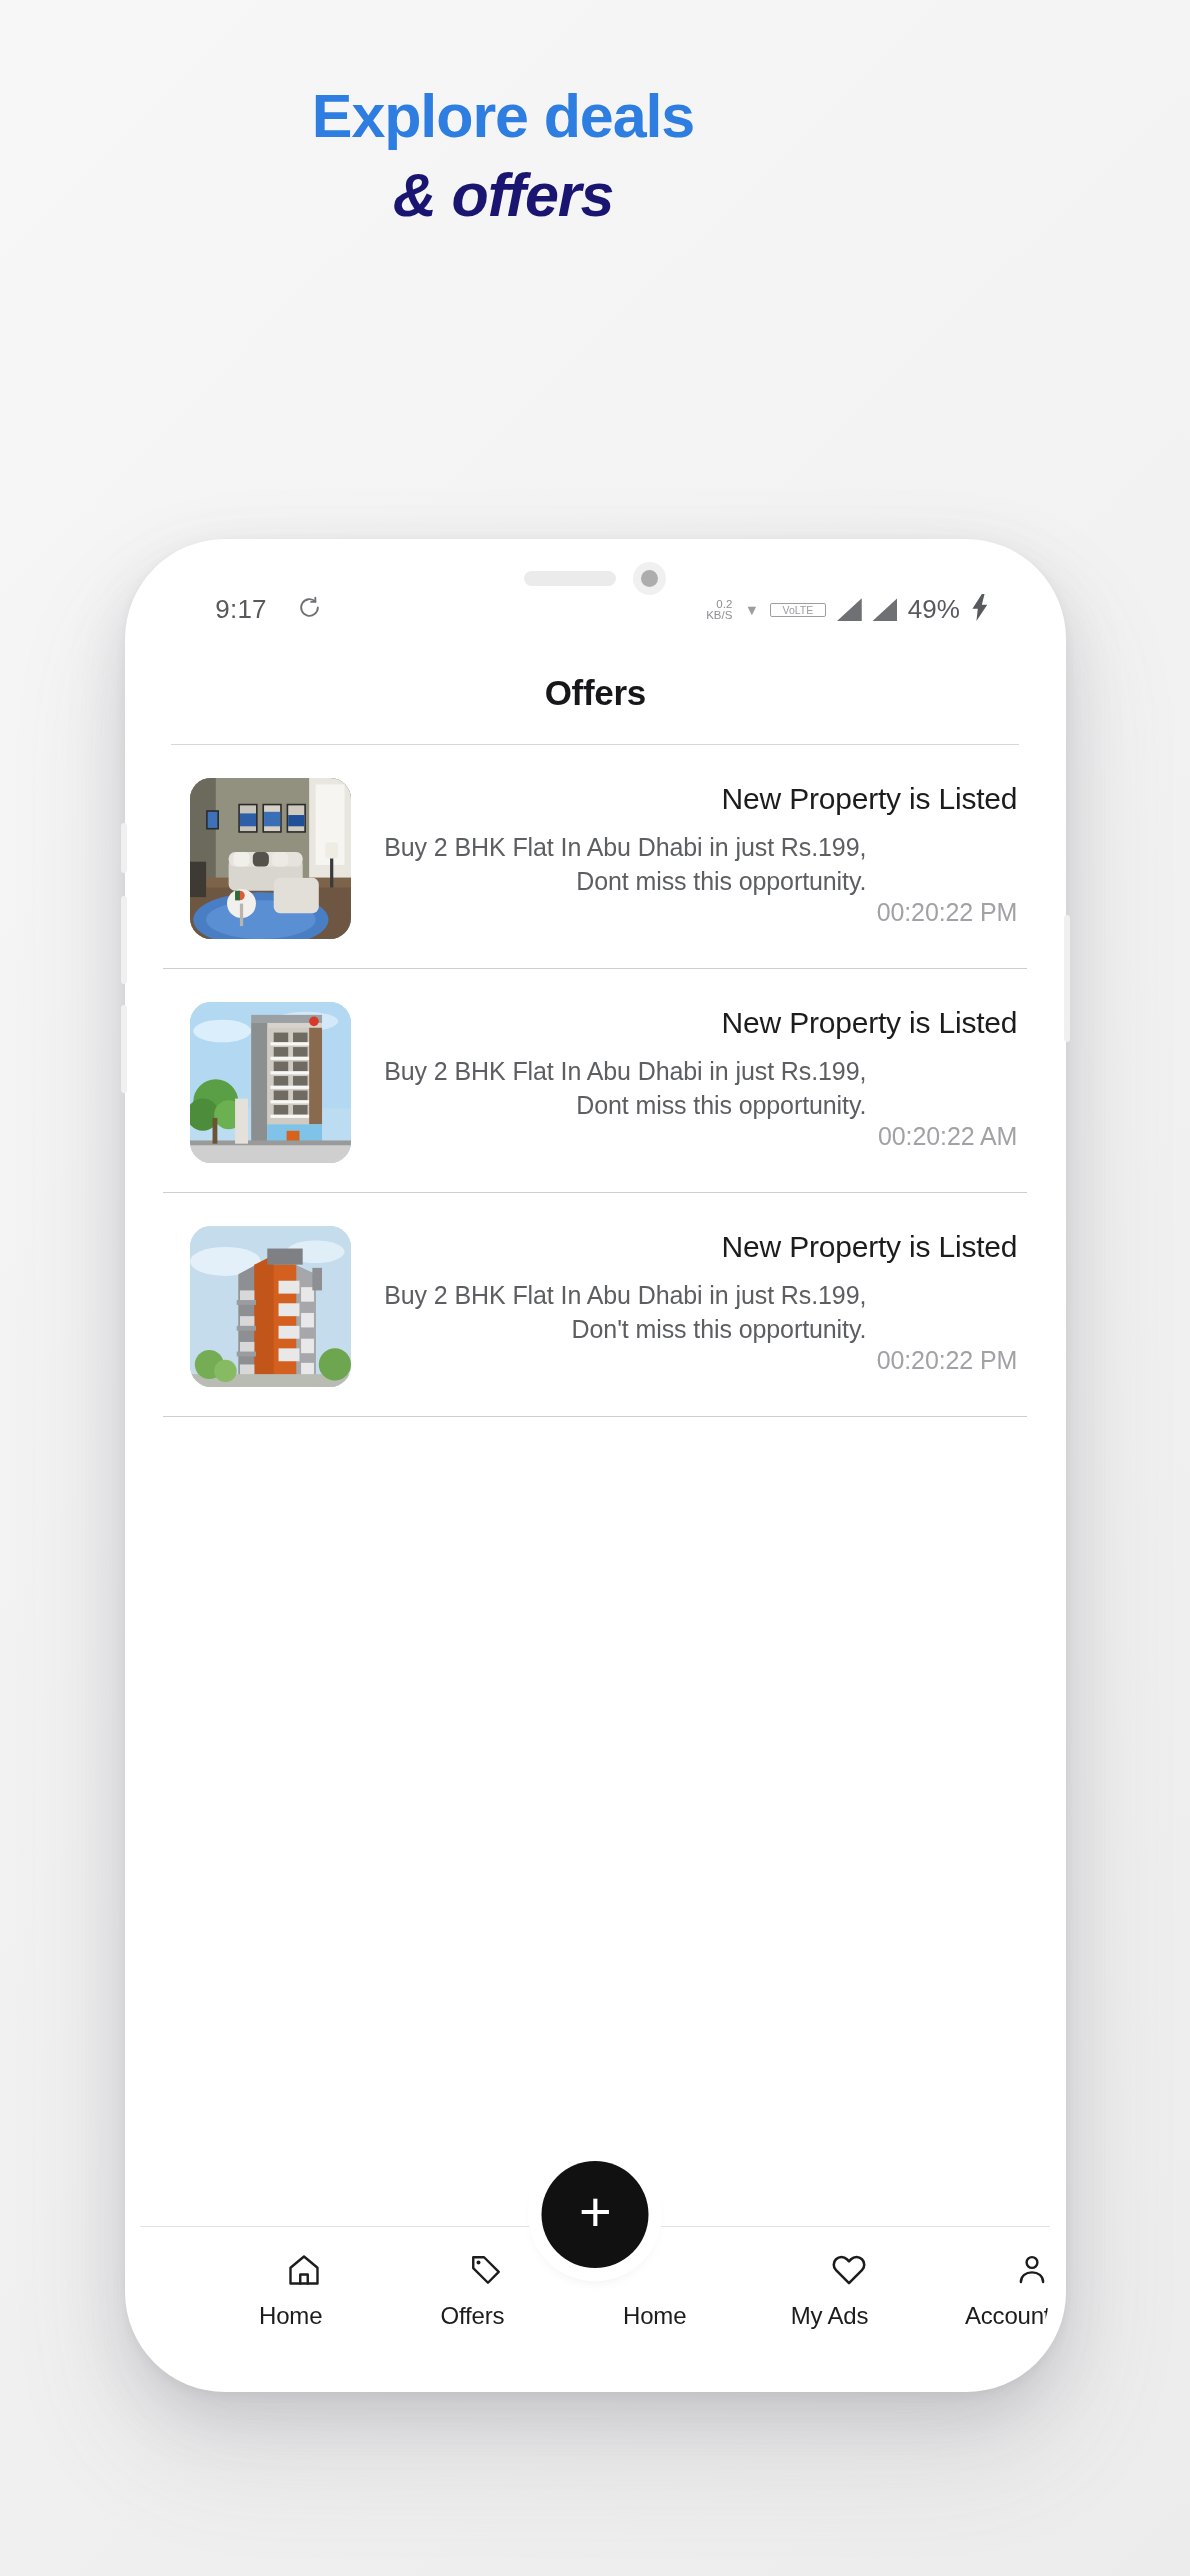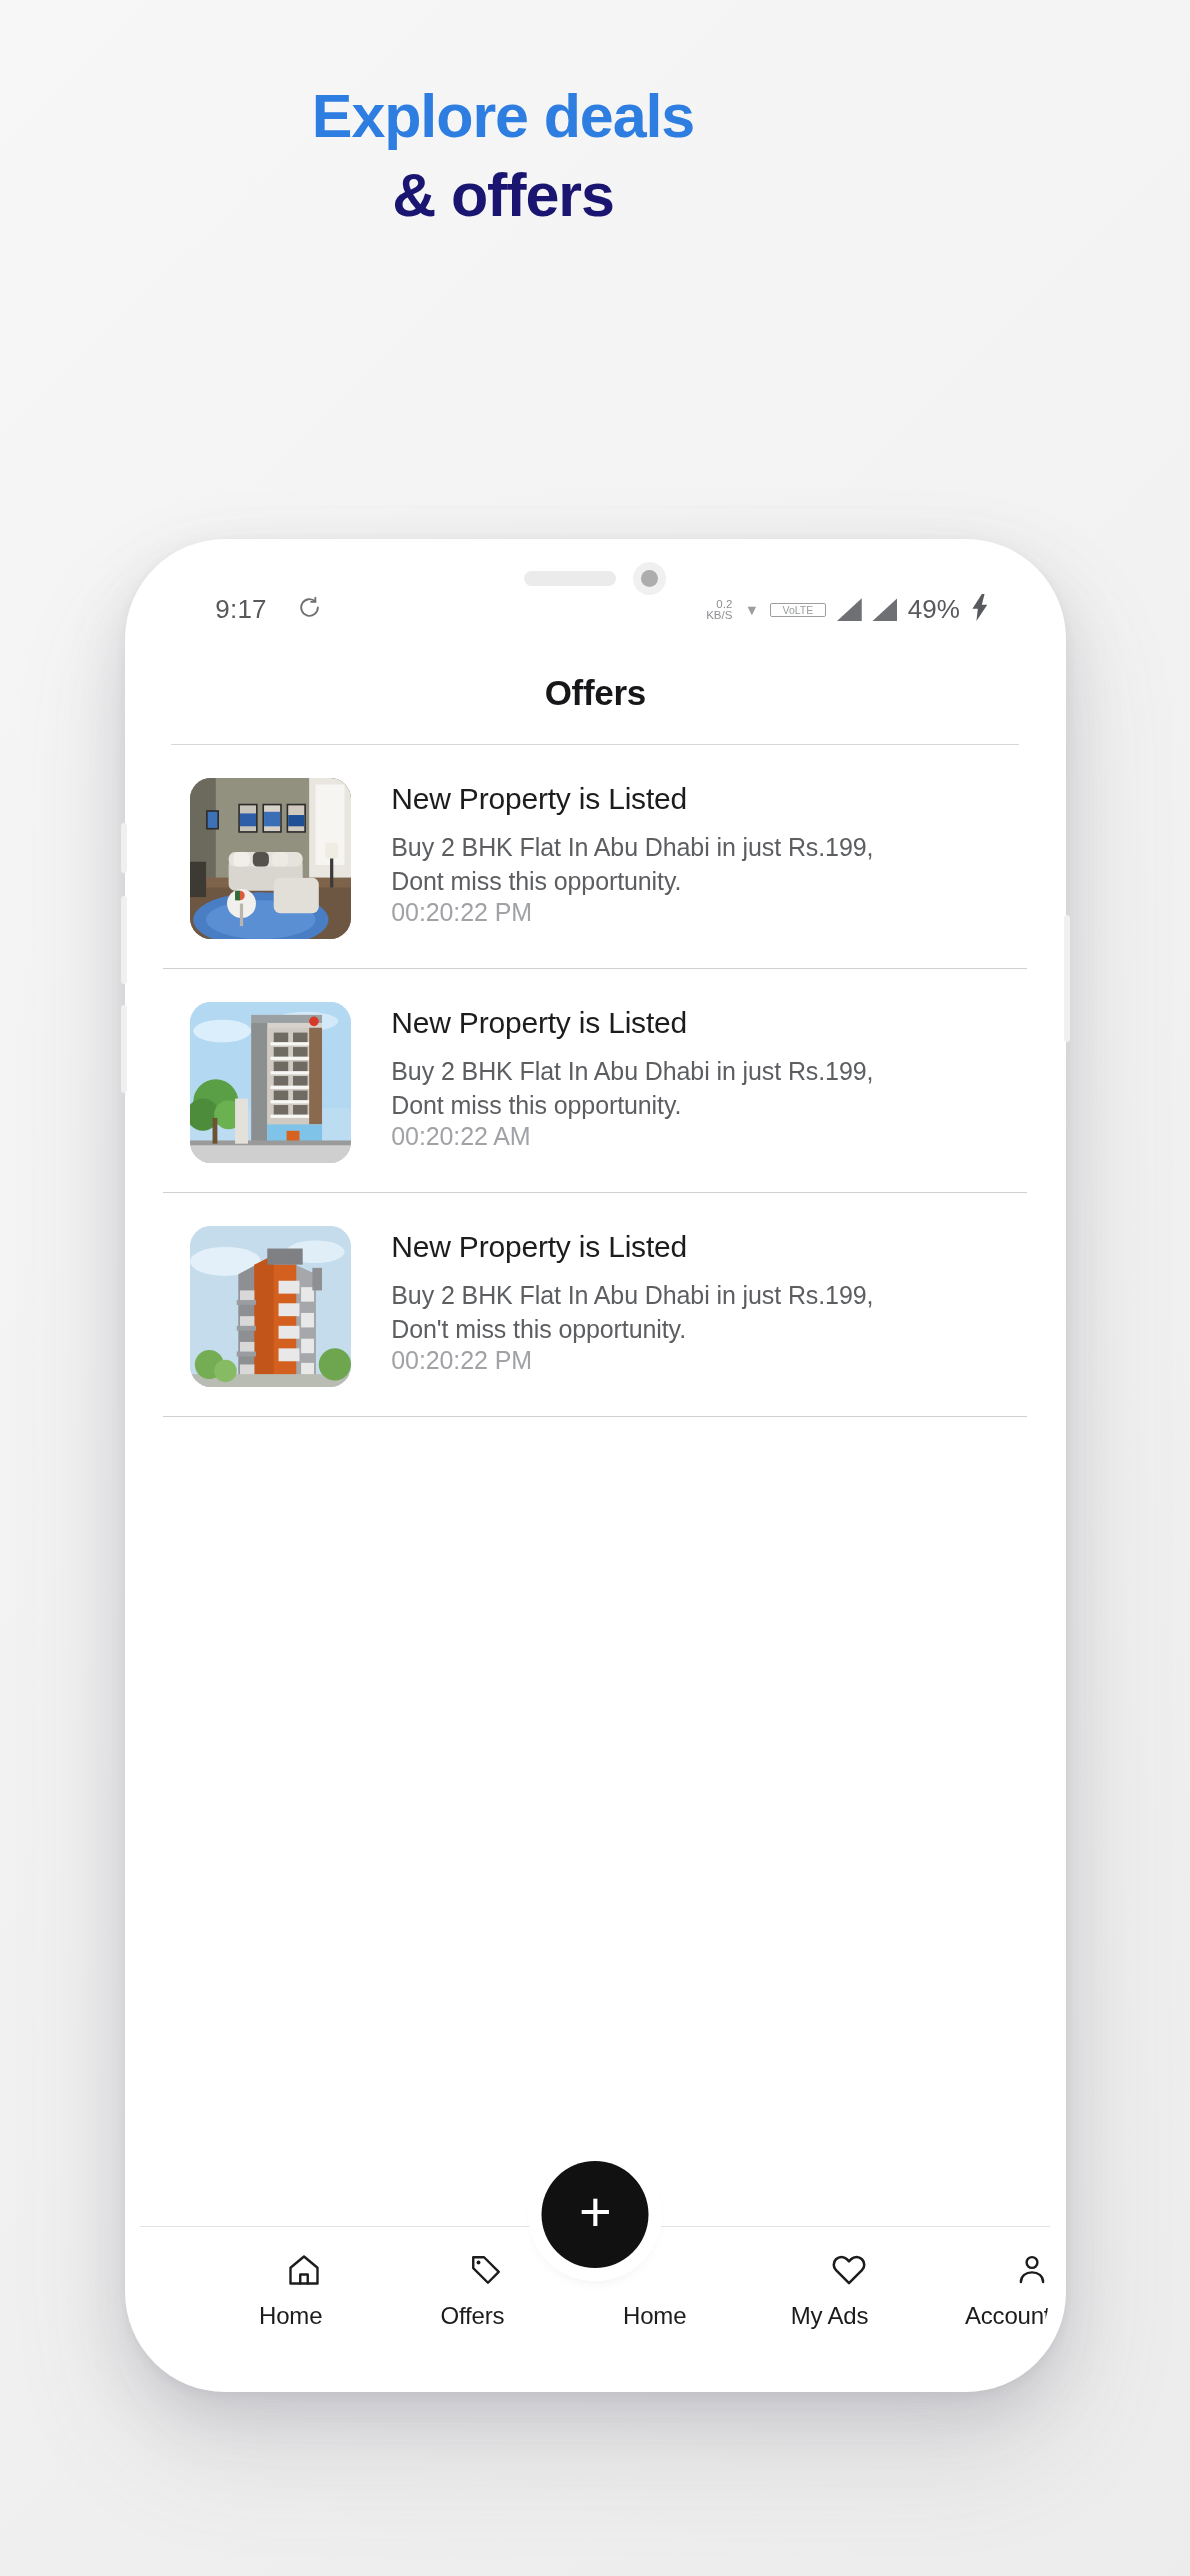--- a/index.html
+++ b/index.html
@@ -25,21 +25,21 @@
     text-align: center;
     line-height: 1.08;
   }
   .headline-line {
     font-size: 61px;
     font-weight: 700;
     letter-spacing: -1.1px;
     display: block;
   }
   .headline-line-1 { color: #2e7de0; }
-  .headline-line-2 { color: #1a1570; margin-top: 13.4px; }
+  .headline-line-2 { color: #1a1570; margin-top: 13.4px; font-style: italic; }
 
   
   .phone-frame {
     position: absolute;
     left: 125px;
     top: 539px;
     width: 941px;
     height: 1853px;
     background: #ffffff;
     border-radius: 100px;
@@ -183,22 +183,23 @@
   .divider {
     height: 1px;
     background: #d8d8d8;
     margin: 0 31px;
   }
 
   
   .offer-list { background: #fff; }
   .offer-row {
     display: flex;
-    gap: 40px;
+    gap: 26px;
     padding: 33px 33px 29px 50px;
+    text-align: right;
   }
   .thumb {
     flex: 0 0 auto;
     width: 161px;
     height: 161px;
     border-radius: 21px;
     overflow: hidden;
     position: relative;
     background: #cfd6dd;
   }

